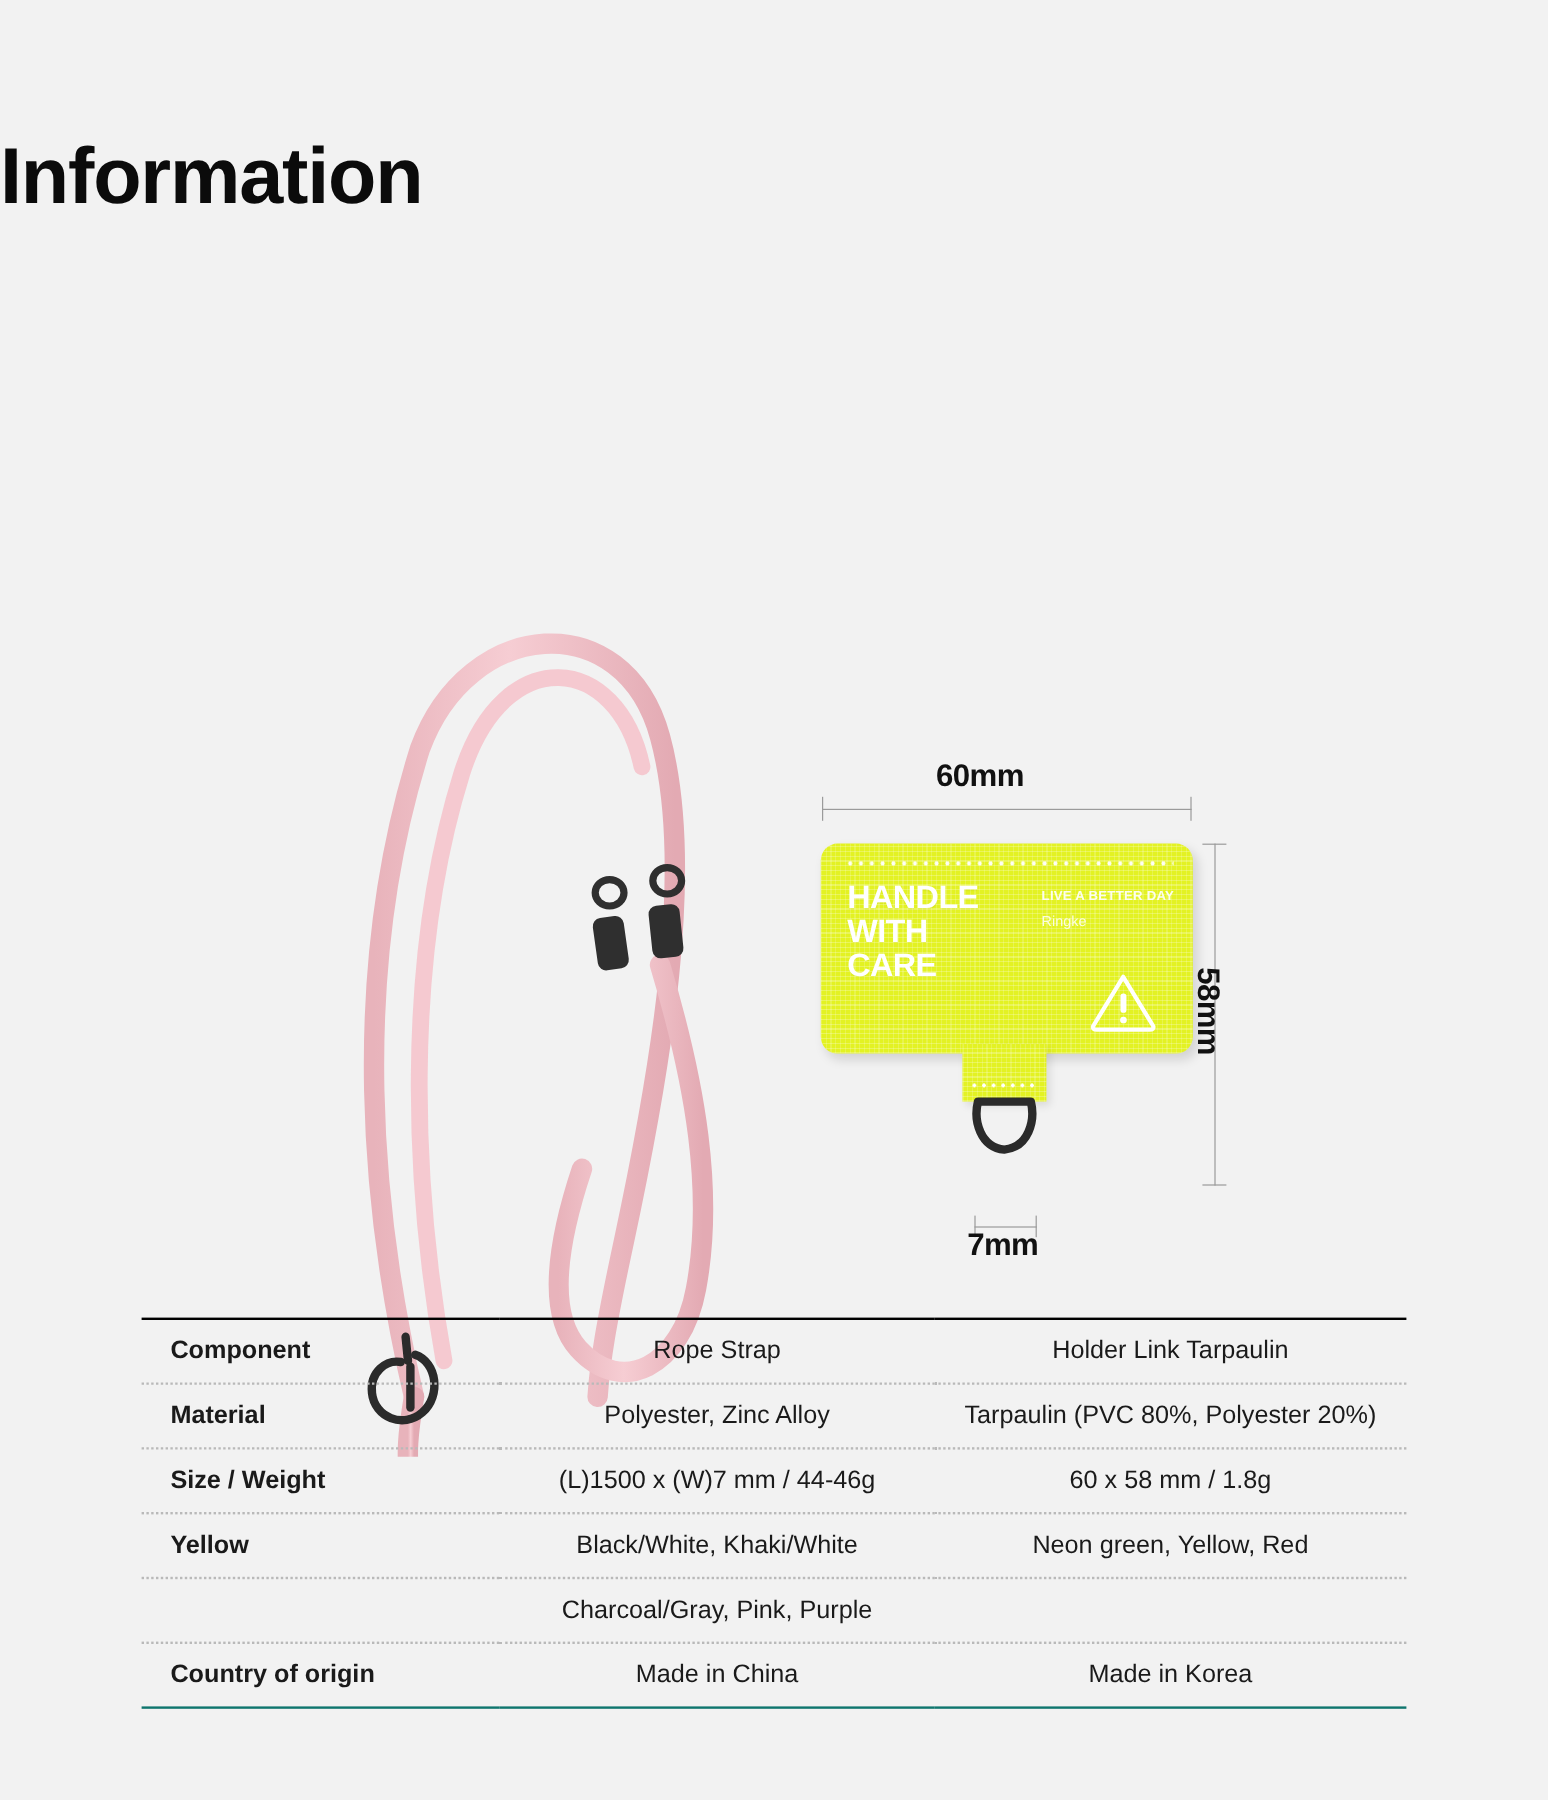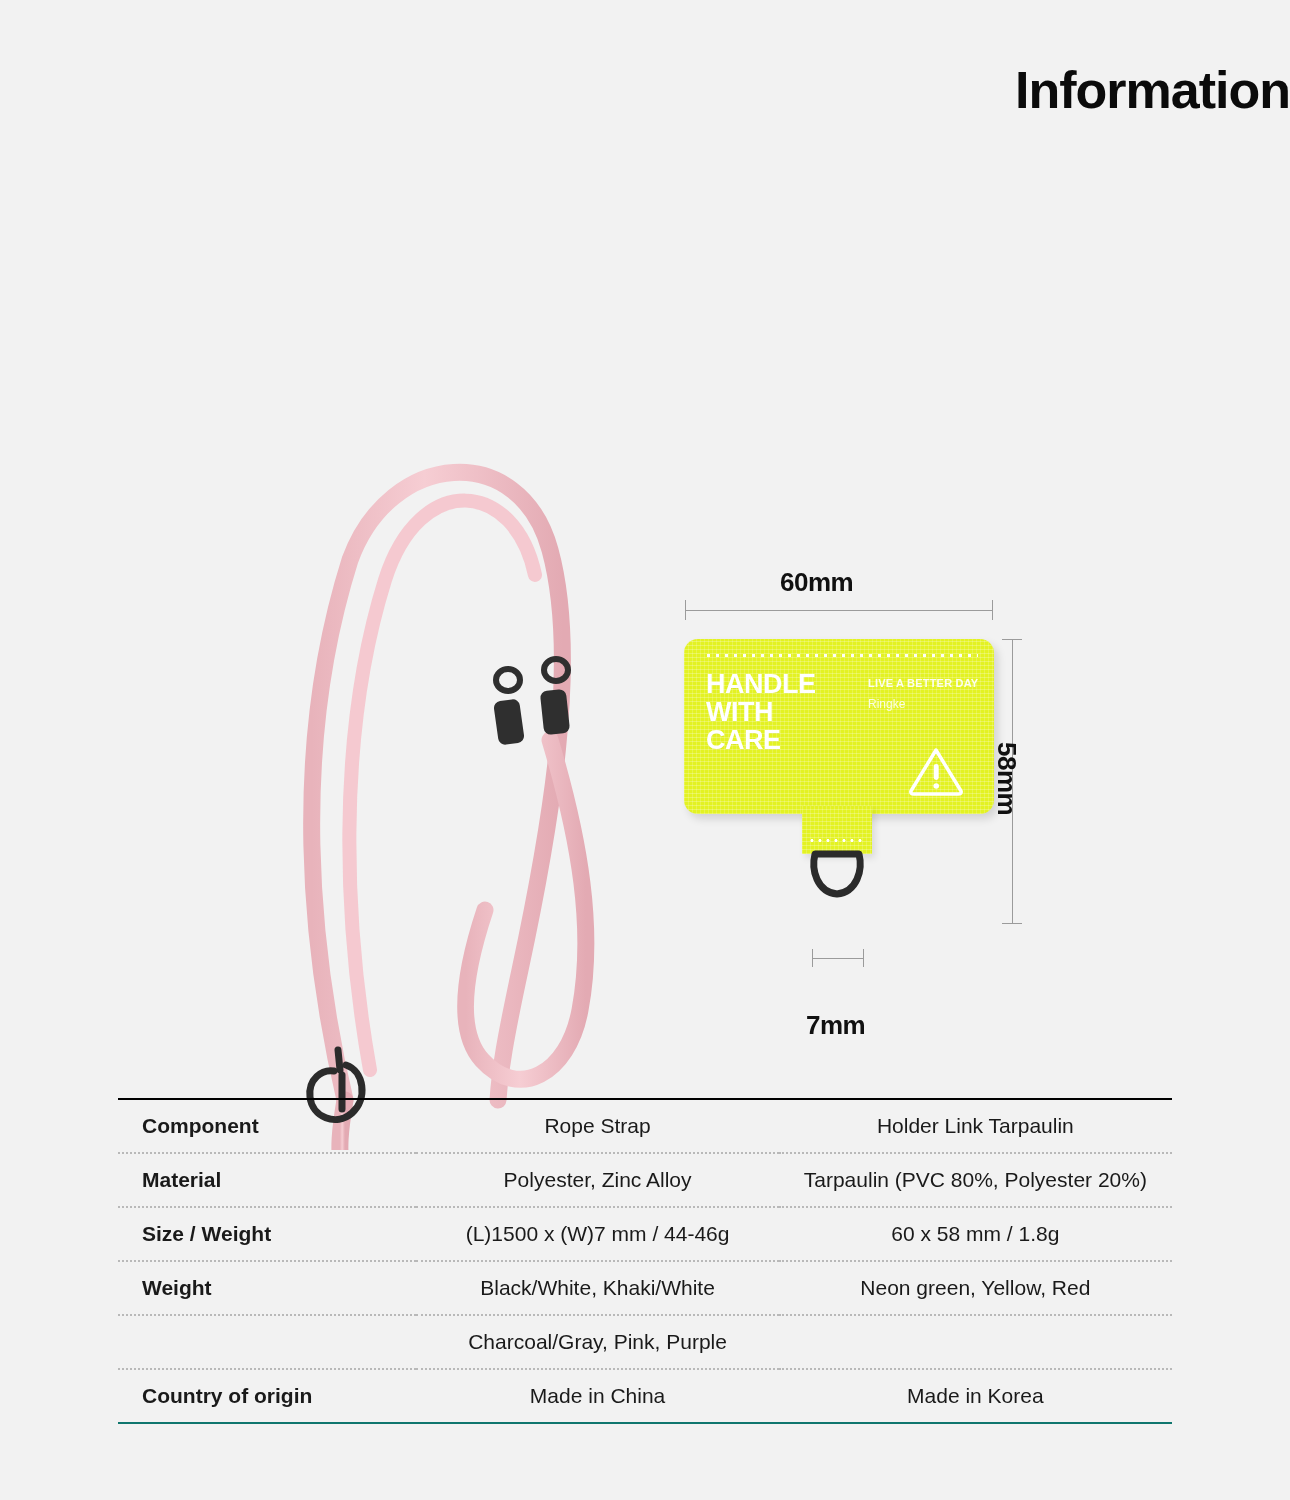--- a/index.html
+++ b/index.html
@@ -11,26 +11,26 @@
     width: 1290px;
     height: 1500px;
     font-family: "Liberation Sans", sans-serif;
     color: #111;
     position: relative;
     overflow: hidden;
   }
 
   
   .page-title {
-    text-align: right;
-    font-size: 52px;
+    text-align: left;
+    font-size: 66px;
     font-weight: bold;
     letter-spacing: -1px;
     margin: 0;
-    padding-top: 60px;
+    padding-top: 108px;
     color: #0b0b0b;
   }
 
   
   .product-area {
     position: relative;
     width: 1115px;
     height: 800px;
   }
 
@@ -67,21 +67,21 @@
     top: 622px;
     font-size: 26px;
     font-weight: bold;
     letter-spacing: -0.5px;
     transform: rotate(90deg);
     transform-origin: left top;
   }
   .dim-bottom-label {
     position: absolute;
     left: 806px;
-    top: 890px;
+    top: 838px;
     font-size: 26px;
     font-weight: bold;
     letter-spacing: -0.5px;
   }
 
   .tarp {
     position: absolute;
     left: 24px;
     top: 89px;
     width: 310px;
@@ -319,21 +319,21 @@
       <td class="label">Material</td>
       <td class="col-a">Polyester, Zinc Alloy</td>
       <td class="col-b">Tarpaulin (PVC 80%, Polyester 20%)</td>
     </tr>
     <tr>
       <td class="label">Size / Weight</td>
       <td class="col-a">(L)1500 x (W)7 mm / 44-46g</td>
       <td class="col-b">60 x 58 mm / 1.8g</td>
     </tr>
     <tr>
-      <td class="label">Weight</td>
+      <td class="label">Yellow</td>
       <td class="col-a">Black/White, Khaki/White</td>
       <td class="col-b">Neon green, Yellow, Red</td>
     </tr>
     <tr>
       <td class="label"></td>
       <td class="col-a">Charcoal/Gray, Pink, Purple</td>
       <td class="col-b"></td>
     </tr>
     <tr class="last">
       <td class="label">Country of origin</td>

